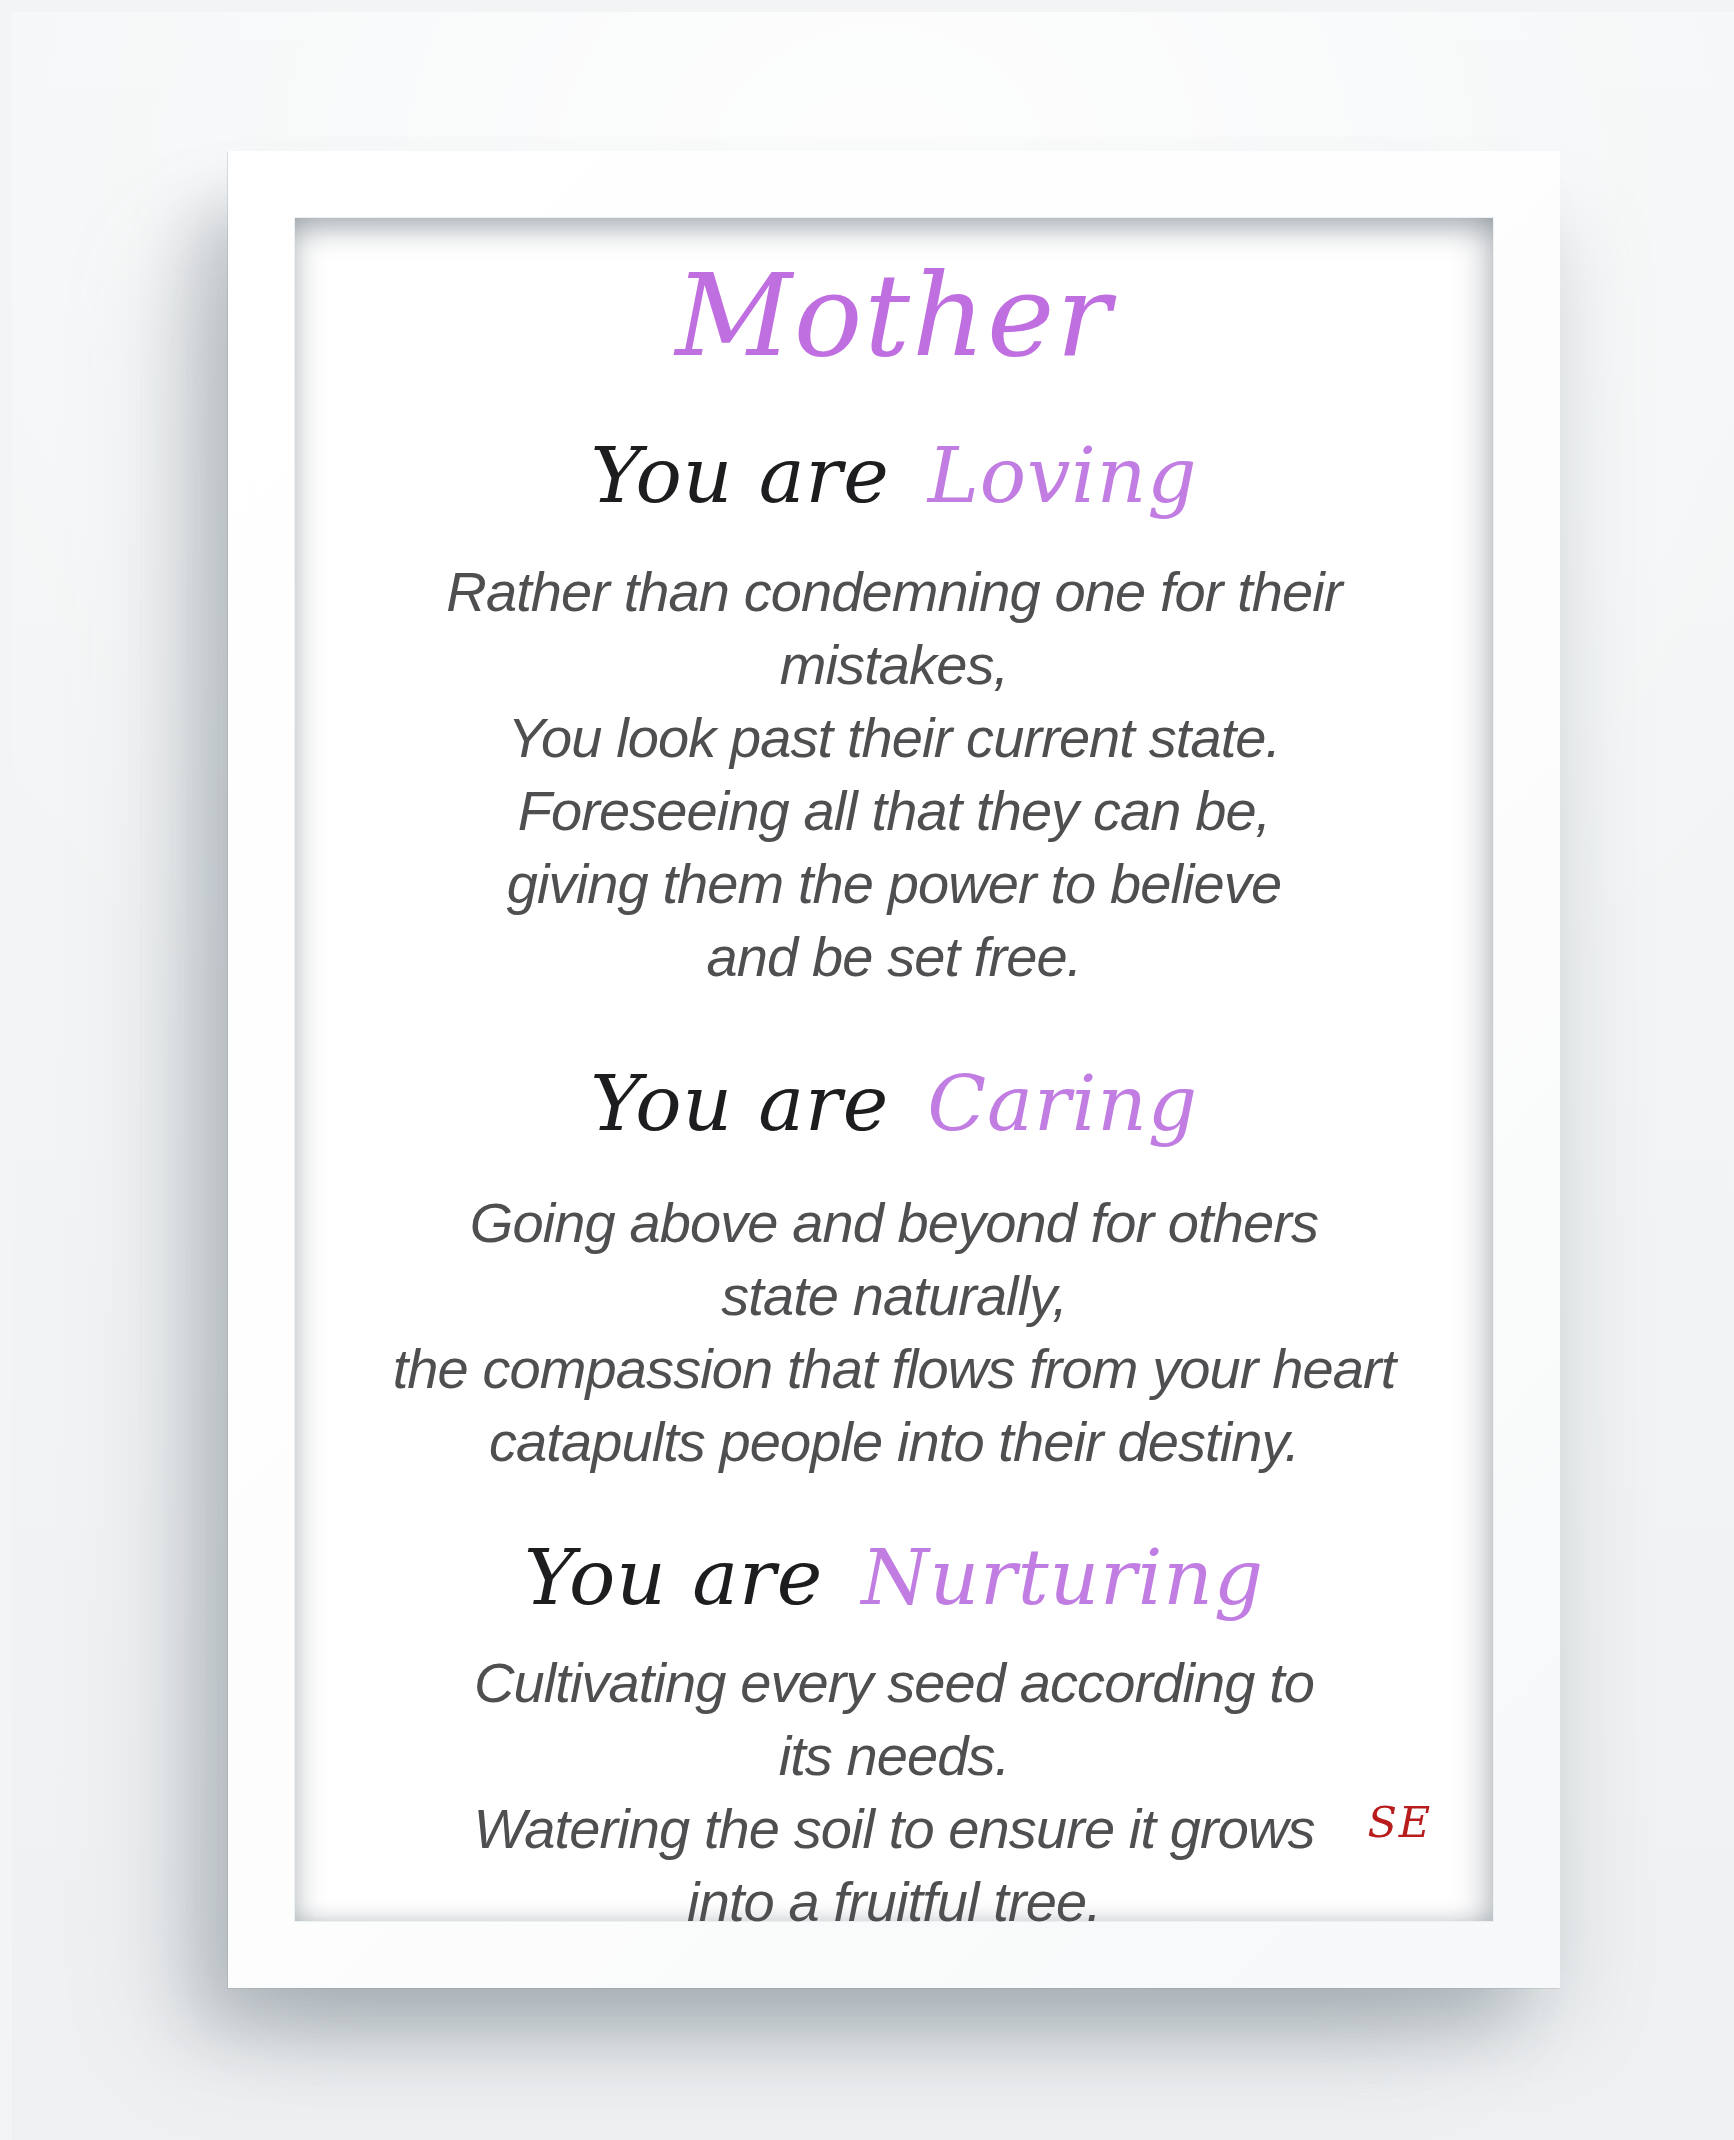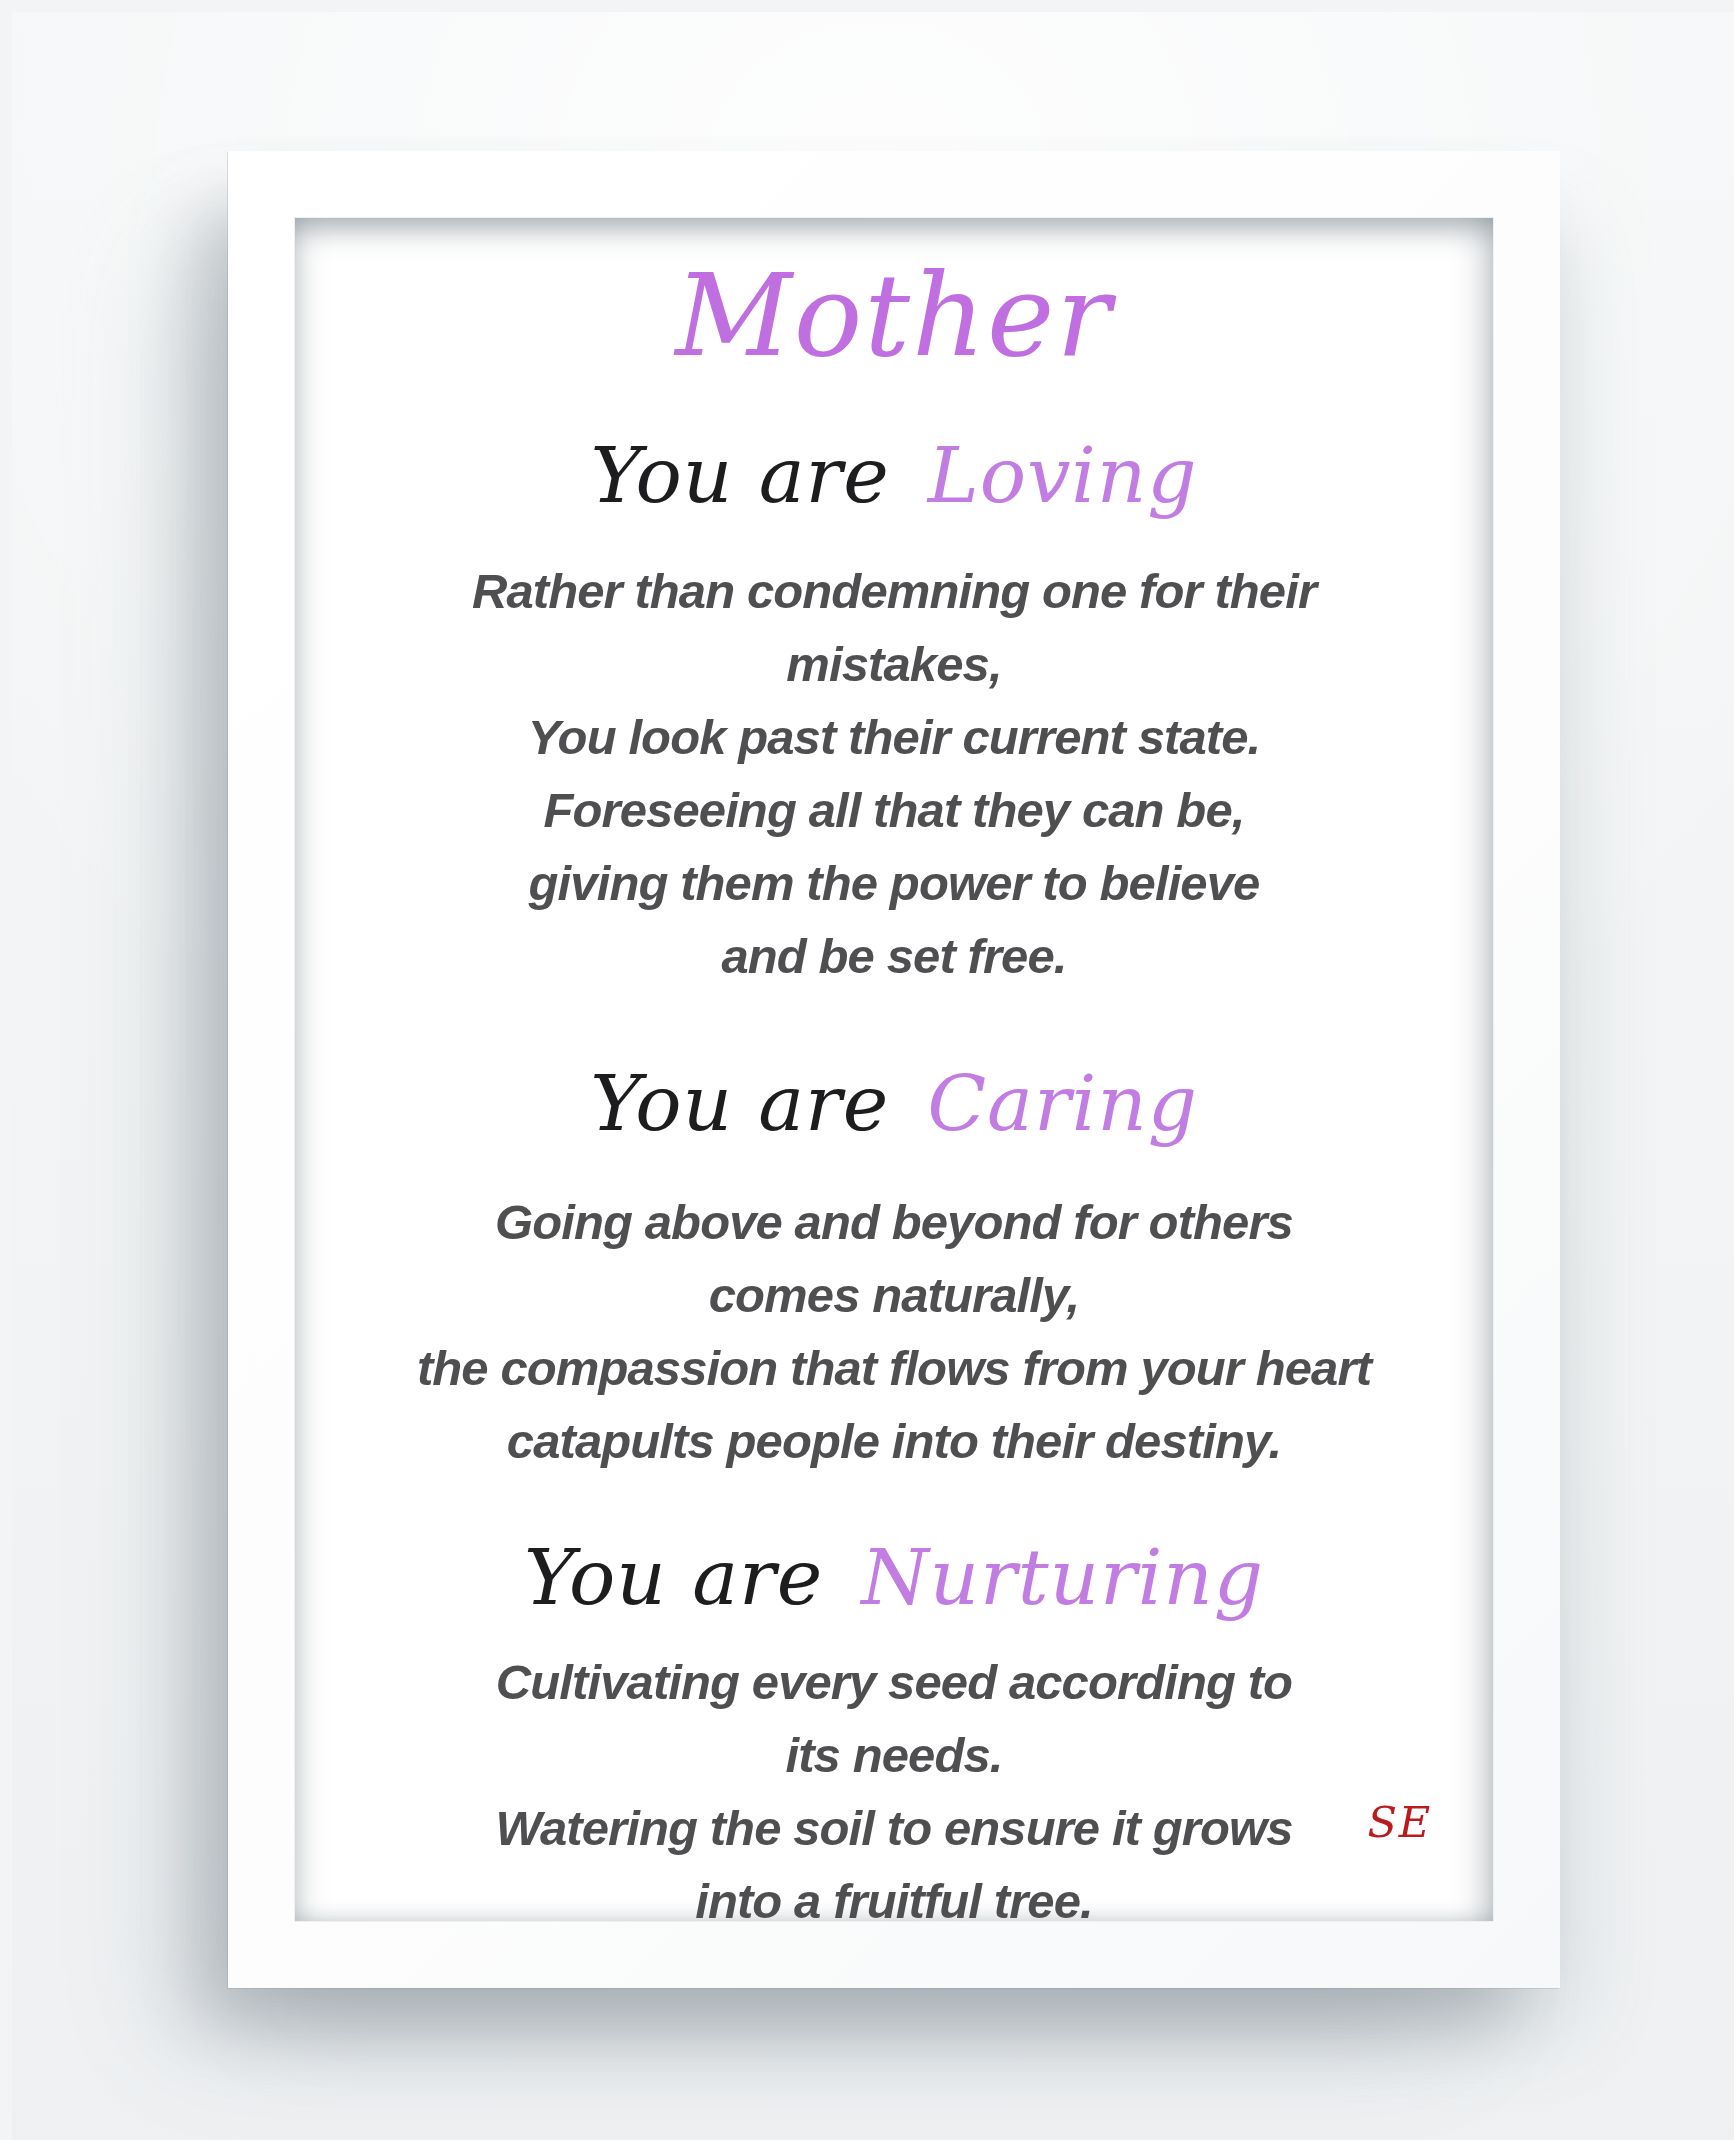--- a/index.html
+++ b/index.html
@@ -71,24 +71,24 @@
   .heading .lead{color:var(--script-black);}
   .heading .accent{color:var(--accent-purple);margin-left:34px;font-style:italic;}
   .h-1{margin-top:43px;}
   .h-2{margin-top:57px;}
   .h-3{margin-top:46px;}
   .body-block{display:block;}
   .b-1{margin-top:25px;}
   .b-2{margin-top:27px;}
   .b-3{margin-top:14.3px;text-align:center;}
   .poster-line{
-    font-size:49px;
+    font-size:56px;
     line-height:69px;
     font-style:italic;
-    font-weight:700;
+    font-weight:400;
     color:var(--body-gray);
     letter-spacing:-0.9px;
   }
   .monogram{
     position:absolute;
     right:57px;bottom:70px;
     font-size:43px;
     color:#b91c1c;
     letter-spacing:1.8px;
   }
@@ -112,21 +112,21 @@
         <div class="poster-line">Foreseeing all that they can be,</div>
         <div class="poster-line">giving them the power to believe</div>
         <div class="poster-line">and be set free.</div>
       </div>
 
       <div class="heading script h-2">
         <span class="lead">You are</span><span class="accent">Caring</span>
       </div>
       <div class="body-block b-2">
         <div class="poster-line">Going above and beyond for others</div>
-        <div class="poster-line">comes naturally,</div>
+        <div class="poster-line">state naturally,</div>
         <div class="poster-line">the compassion that flows from your heart</div>
         <div class="poster-line">catapults people into their destiny.</div>
       </div>
 
       <div class="heading script h-3">
         <span class="lead">You are</span><span class="accent">Nurturing</span>
       </div>
       <div class="body-block b-3">
         <div class="poster-line">Cultivating every seed according to</div>
         <div class="poster-line">its needs.</div>

